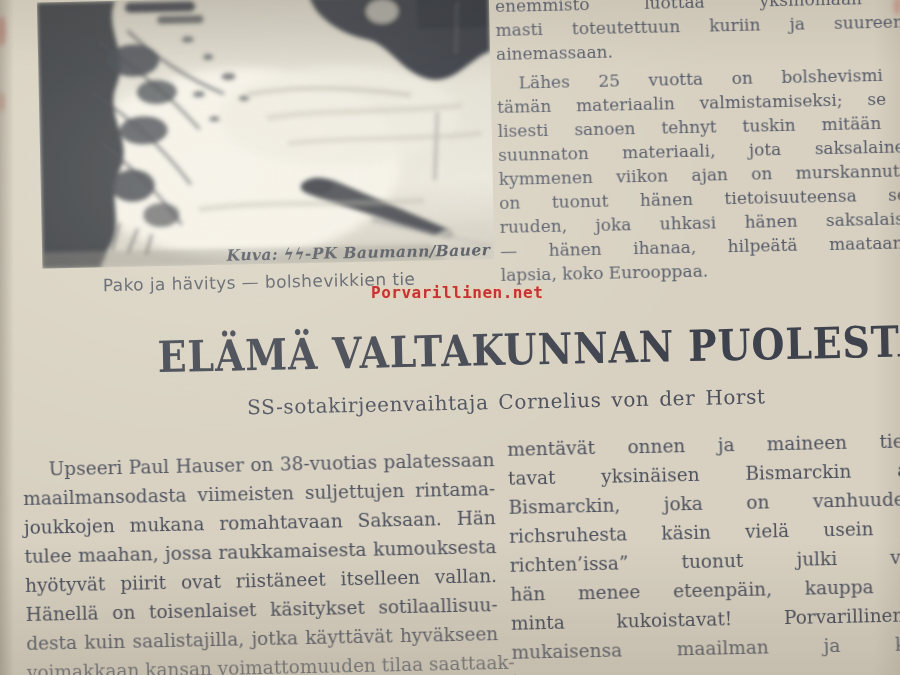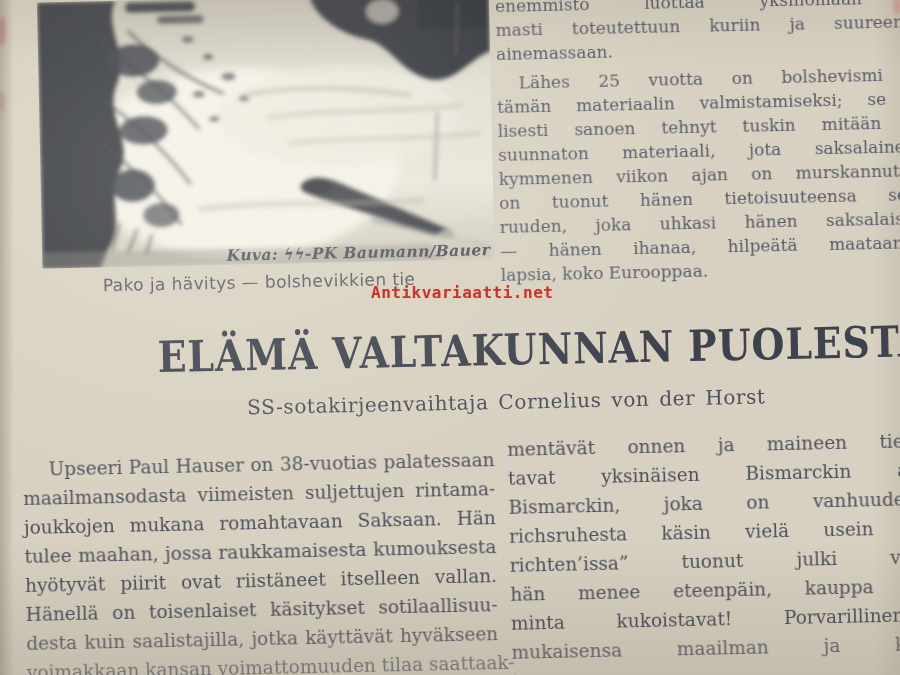--- a/index.html
+++ b/index.html
@@ -214,17 +214,17 @@
     <div class="ln">richsruhesta käsin vielä usein „Nordd</div>
     <div class="ln">richten’issa” tuonut julki varoituks</div>
     <div class="ln">hän menee eteenpäin, kauppa ja ka</div>
     <div class="ln">minta kukoistavat! Porvarillinen he</div>
     <div class="ln f1">mukaisensa maailman ja kehkeyty</div>
     <div class="ln f3">ten kok</div>
   </div>
 
 </div>
 
-<div class="watermark">Antikvariaatti.net</div>
+<div class="watermark">Porvarillinen.net</div>
 <div class="speck a"></div>
 <div class="speck b"></div>
 <div class="speck c"></div>
 <div class="vignette"></div>
 
 </body></html>

